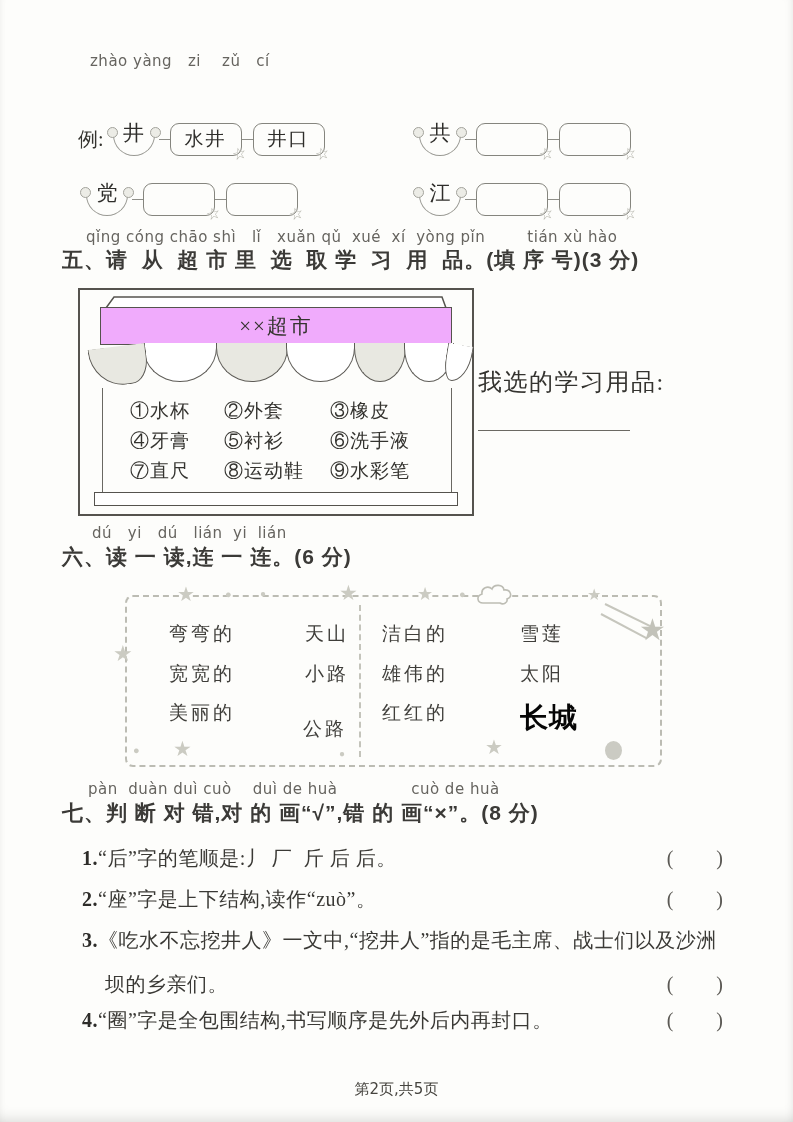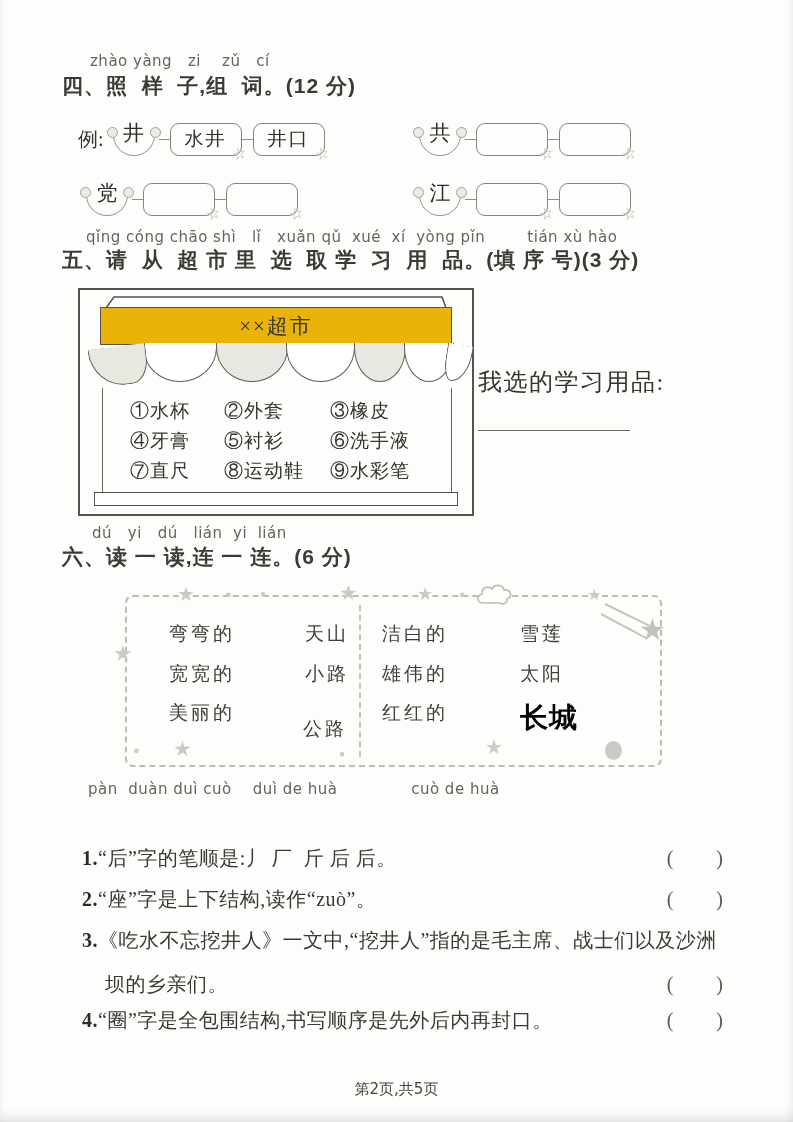--- a/index.html
+++ b/index.html
@@ -16,21 +16,21 @@
   .swing .arc{position:absolute;left:4px;right:4px;top:13px;bottom:4px;border:1.5px solid #9a9a94;border-top:none;border-radius:0 0 26px 26px / 0 0 26px 26px;}
   .swing .ring{position:absolute;width:9px;height:9px;border:1.3px solid #a3a39c;border-radius:50%;background:#ecece6;top:9px;}
   .swing .r1{left:-2px}.swing .r2{right:-2px}
   .swing .ch{position:absolute;top:1px;left:0;right:0;text-align:center;font-size:21px;color:#2e2d2a;}
   .link{width:11px;border-top:1.6px solid #8f8f89;flex:0 0 auto;}
   .wbox{position:relative;width:70px;height:31px;border:1.6px solid #85857e;border-radius:9px;display:flex;align-items:center;justify-content:center;font-size:19px;letter-spacing:2px;color:#2e2d2a;background:transparent;flex:0 0 auto;}
   .wbox .star{position:absolute;right:-8px;bottom:-7px;font-size:16px;color:#b3b3aa;transform:rotate(-14deg);line-height:1;}
   
   .shop{position:absolute;left:78px;top:288px;width:392px;height:224px;border:2px solid #55534e;}
   .sign-top{position:absolute;left:22px;top:6px;}
-  .sign{position:absolute;left:20px;top:17px;width:350px;height:36px;border:1.5px solid #55534e;background:#eab308;display:flex;align-items:center;justify-content:center;font-size:21px;letter-spacing:2px;color:#35342f;}
+  .sign{position:absolute;left:20px;top:17px;width:350px;height:36px;border:1.5px solid #55534e;background:#f0abfc;display:flex;align-items:center;justify-content:center;font-size:21px;letter-spacing:2px;color:#35342f;}
   .awning{position:absolute;left:8px;top:53px;height:46px;display:flex;}
   .scallop{height:38px;border:1.5px solid #5d5b56;border-top:none;margin-left:-1.5px;border-radius:0 0 50% 50% / 0 0 88% 88%;background:#fff;flex:0 0 auto;}
   .scallop.g{background:#e8e8e1;}
   .scallop.first{border-radius:0 0 30% 60% / 0 0 65% 95%;transform:rotate(-7deg);transform-origin:top right;}
   .awn-tip{position:absolute;left:368px;top:53px;width:24px;height:36px;border:1.5px solid #5d5b56;border-top:none;border-radius:0 0 75% 35% / 0 0 95% 70%;transform:rotate(9deg);transform-origin:top left;background:#fff;}
   .building{position:absolute;left:22px;top:98px;width:348px;height:106px;border-left:1.5px solid #6a6862;border-right:1.5px solid #6a6862;}
   .shop-items{position:absolute;left:50px;top:106px;font-size:19px;color:#34332f;}
   .shop-items .row{display:flex;height:30px;align-items:center;letter-spacing:1px;}
   .cell-a{width:94px}.cell-b{width:106px}.cell-c{width:140px}
   .base{position:absolute;left:14px;top:202px;width:362px;height:12px;border:1.5px solid #55534e;background:#fff;}
@@ -50,21 +50,20 @@
   .paren{position:absolute;right:8px;top:0;font-size:20px;color:#5b5954;letter-spacing:1px;white-space:pre;}
   .line2-wrap{position:relative;margin-top:17px;padding-left:23px;}
   .footer{position:absolute;left:0;right:0;top:1080px;text-align:center;font-size:15px;color:#46443f;font-family:"DejaVu Sans","Liberation Sans",sans-serif;}
 </style>
 </head>
 <body>
 
 <div class="page">
 
   <div class="pinyin" style="left:90px;top:52px;">zhào yàng   zi    zǔ   cí</div>
-  <div class="sec-title" style="left:62px;top:72px;">四、照  样  子,组  词。(12 分)</div>
 
   <div class="group" style="left:78px;top:118px;">
     <span class="ex-label">例:</span>
     <span class="swing">
       <span class="arc"></span>
       <span class="ring r1"></span>
       <span class="ring r2"></span>
       <span class="ch">井</span>
     </span>
     <span class="link"></span>
@@ -208,20 +207,21 @@
     <span class="decor" style="left:512px;top:18px;font-size:30px;color:#c2c2b9;">★</span>
     <span class="decor" style="left:-14px;top:46px;font-size:22px;">★</span>
     <span class="decor" style="left:6px;top:148px;font-size:11px;">●</span>
     <span class="decor" style="left:46px;top:142px;font-size:21px;">★</span>
     <span class="decor" style="left:212px;top:152px;font-size:10px;">●</span>
     <span class="decor" style="left:358px;top:140px;font-size:20px;">★</span>
     <span class="blob" style="left:478px;top:144px;"></span>
   </div>
 
   <div class="pinyin" style="left:88px;top:780px;">pàn  duàn duì cuò    duì de huà              cuò de huà</div>
+  <div class="sec-title" style="left:62px;top:799px;">七、判 断 对 错,对 的 画“√”,错 的 画“×”。(8 分)</div>
 
   <div class="judge" style="top:845px;font-family:Liberation Serif, serif;">
     <span class="num">1.</span><span>“后”字的笔顺是:丿 厂 𠂋 斤 后 后。</span>
     <span class="paren">(　　)</span>
   </div>
 
   <div class="judge" style="top:886px;">
     <span class="num">2.</span><span>“座”字是上下结构,读作“zuò”。</span>
     <span class="paren">(　　)</span>
   </div>

